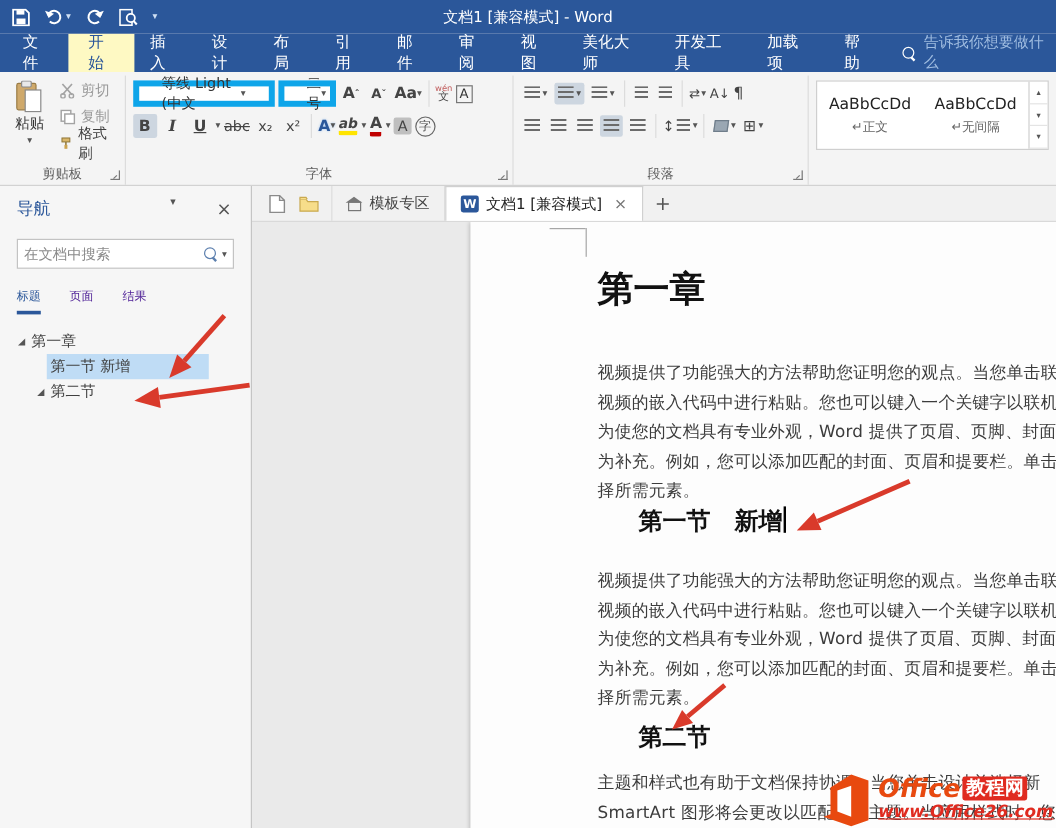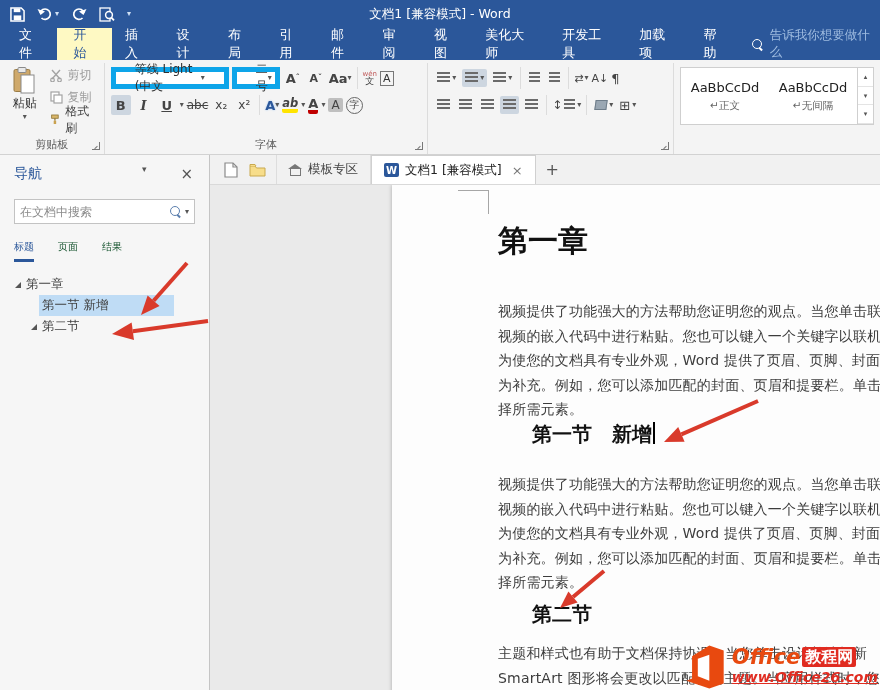--- a/index.html
+++ b/index.html
@@ -73,21 +73,21 @@
   .main { display:flex; height:535px; }
   .navpane { width:210px; background:#f6f6f6; border-right:1px solid #c5c5c5; flex:none; padding-top:10px; }
   .nav-head { display:flex; align-items:flex-start; padding:0 16px 0 14px; }
   .nav-title { color:#2b579a; font-size:14px; flex:1; }
   .nav-head .caret { margin-right:34px; font-size:9px; cursor:pointer; }
   .nav-close { color:#555; font-size:15px; cursor:pointer; }
   .nav-search { margin:16px 14px 0 14px; height:25px; background:#fff; border:1px solid #c3c3c3; display:flex; align-items:center; padding:0 5px; }
   .nav-search input { border:none; outline:none; flex:1; font-size:12px; color:#333; font-family:inherit; background:transparent; }
   .nav-search input::placeholder { color:#8a8a8a; }
   .nav-tabs { display:flex; gap:24px; margin:16px 0 0 14px; font-size:10px; }
-  .ntab { color:#14532d; padding-bottom:5px; cursor:pointer; }
+  .ntab { color:#4c1d95; padding-bottom:5px; cursor:pointer; }
   .ntab.active { color:#2b579a; border-bottom:3px solid #2b579a; }
   .nav-tree { margin-top:12px; }
   .nav-row { display:flex; align-items:center; height:21px; cursor:pointer; font-size:12.5px; color:#3f3f3f; }
   .nav-row .trislot { width:11px; display:flex; justify-content:center; flex:none; }
   .tri { width:0; height:0; border-bottom:6px solid #555; border-left:6px solid transparent; }
   .lv0 { padding-left:12px; } .lv1 { padding-left:28px; } .lv2 { padding-left:44px; } .lv3 { padding-left:60px; }
   .nav-label { padding:2px 8px 2px 3px; white-space:nowrap; }
   .nav-row.sel .nav-label { background:#bfdcf5; padding-right:66px; }
   
   .docside { flex:1; display:flex; flex-direction:column; min-width:0; }
@@ -334,20 +334,21 @@
         <span class="vsep"></span>
         <span class="btn" style="gap:2px;padding:3px;">
             <span class="bucket"></span>
             <span class="caret">▾</span>
           </span>
         <span class="btn" style="gap:2px;font-size:13px;">
             <span>⊞</span>
             <span class="caret">▾</span>
           </span>
       </div>
+      <div class="grp-label">段落</div>
       <span class="launcher"></span>
     </div>
 
     <div class="rgroup" style="flex:1;">
       <div class="styles-box">
         <div class="style-chip">
           <span class="prev">AaBbCcDd</span>
           <span class="nm"><span>↵</span><span>正文</span></span>
         </div>
         <div class="style-chip">

